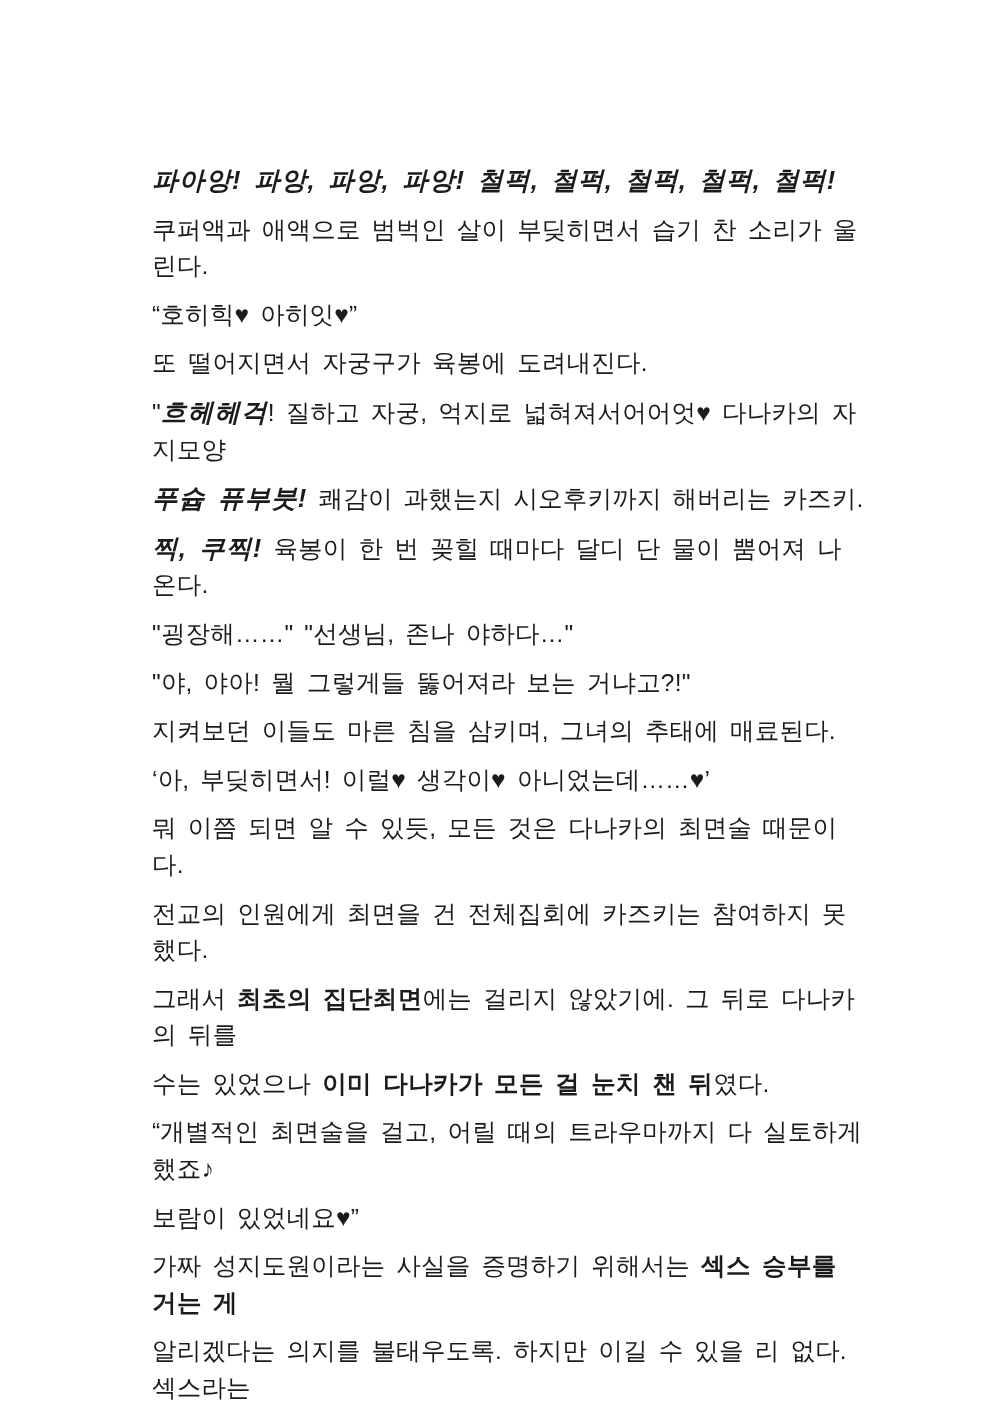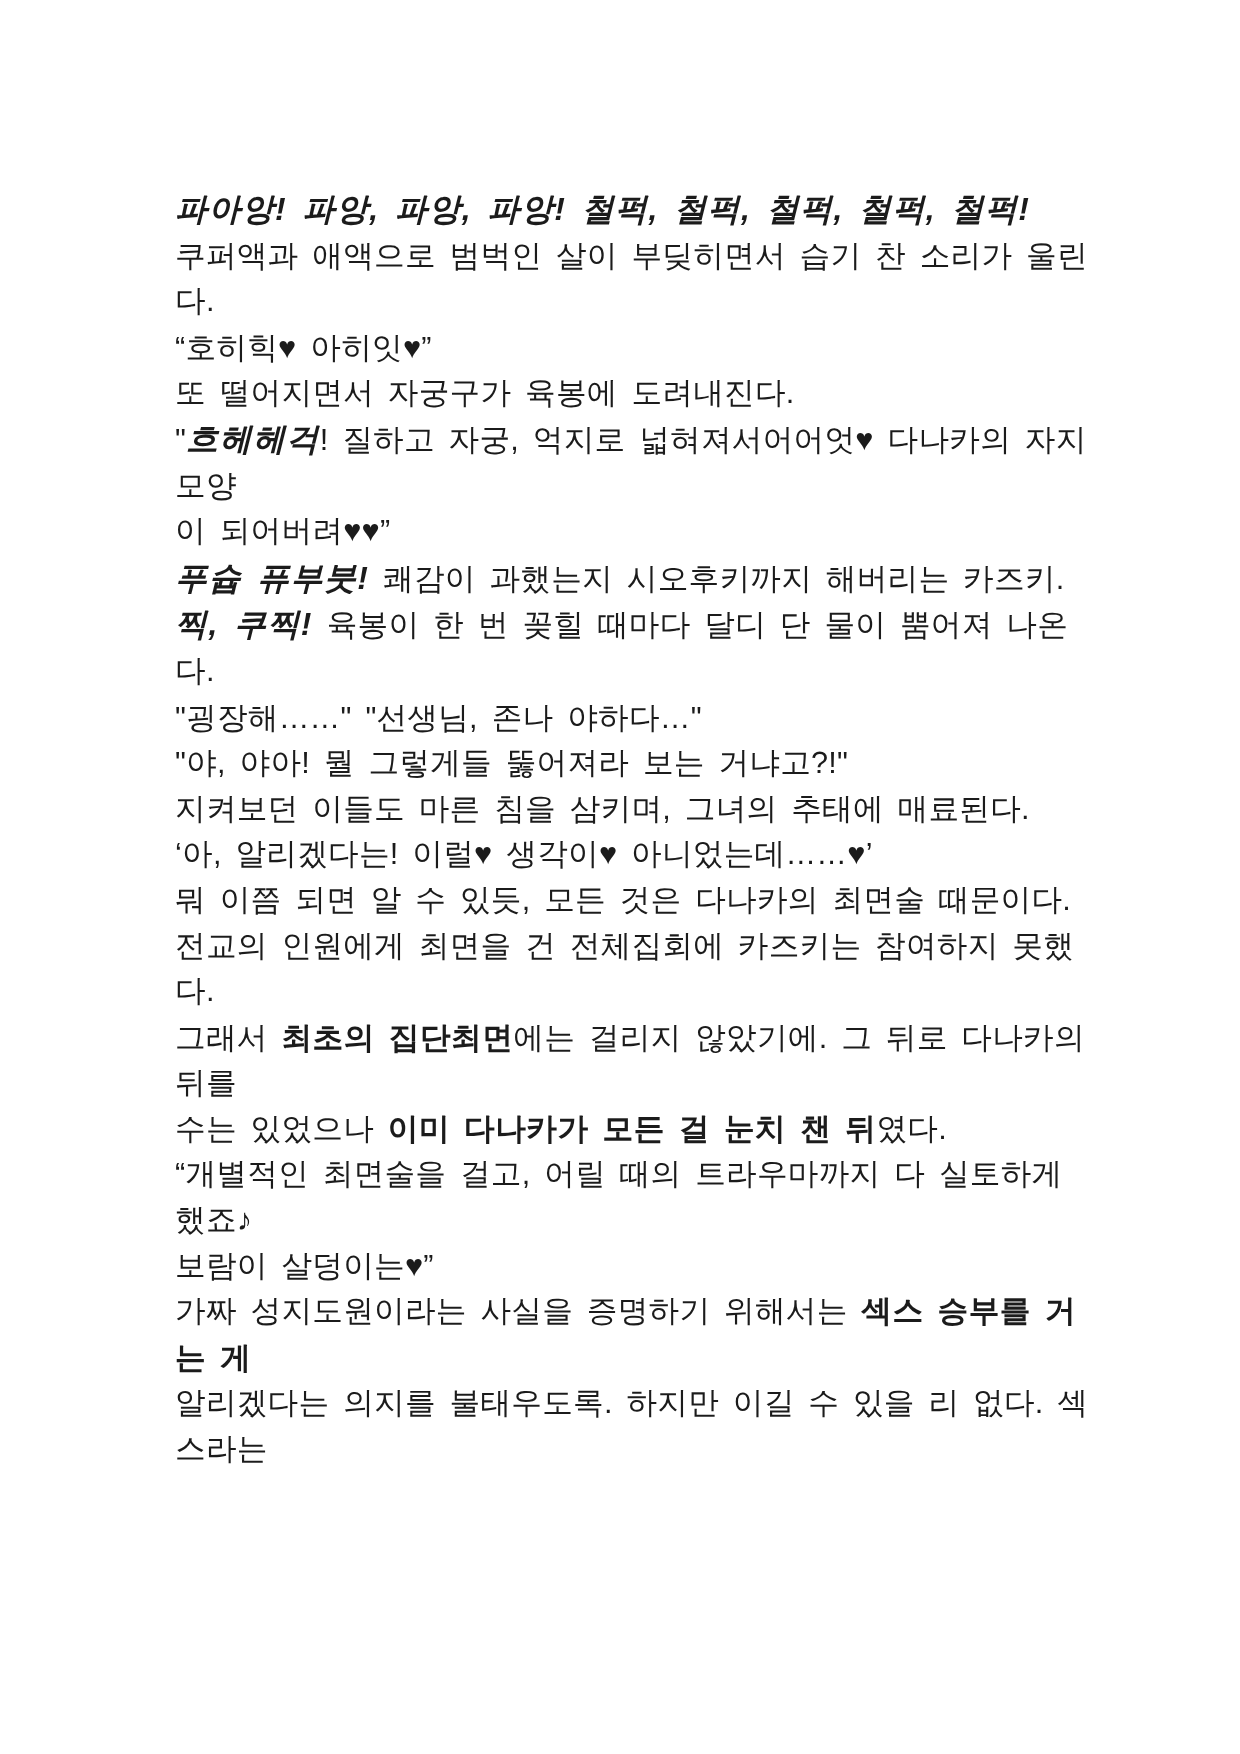--- a/index.html
+++ b/index.html
@@ -18,21 +18,21 @@
     box-sizing: border-box;
     width: 992px;
     height: 1403px;
     padding: 150px 120px 0 140px;
     background: #ffffff;
   }
   .content {
     width: 736px;
   }
   p.line {
-    margin: 0;
+    margin: 12px;
     padding: 0;
     font-size: 24.5px;
     line-height: 36.6px;
     word-spacing: 4px;
     letter-spacing: 0.2px;
     white-space: normal;
   }
   .seg.normal {
     font-weight: 400;
   }
@@ -50,29 +50,28 @@
 </head>
 <body>
 
 <div class="page">
   <div class="content">
       <p class="line"><span class="seg sfx">파아앙! 파앙, 파앙, 파앙! 철퍽, 철퍽, 철퍽, 철퍽, 철퍽!</span></p>
       <p class="line"><span class="seg normal">쿠퍼액과 애액으로 범벅인 살이 부딪히면서 습기 찬 소리가 울린다.</span></p>
       <p class="line"><span class="seg normal">“호히힉♥ 아히잇♥”</span></p>
       <p class="line"><span class="seg normal">또 떨어지면서 자궁구가 육봉에 도려내진다.</span></p>
       <p class="line"><span class="seg normal">"</span><span class="seg sfx">흐헤헤걱</span><span class="seg normal">! 질하고 자궁, 억지로 넓혀져서어어엇♥ 다나카의 자지모양</span></p>
-      <p class="line"><span class="seg normal">이 되어버려♥♥”</span></p>
       <p class="line"><span class="seg sfx">푸슙 퓨부붓!</span><span class="seg normal"> 쾌감이 과했는지 시오후키까지 해버리는 카즈키.</span></p>
       <p class="line"><span class="seg sfx">찍, 쿠찍!</span><span class="seg normal"> 육봉이 한 번 꽂힐 때마다 달디 단 물이 뿜어져 나온다.</span></p>
       <p class="line"><span class="seg normal">"굉장해……" "선생님, 존나 야하다…"</span></p>
       <p class="line"><span class="seg normal">"야, 야아! 뭘 그렇게들 뚫어져라 보는 거냐고?!"</span></p>
       <p class="line"><span class="seg normal">지켜보던 이들도 마른 침을 삼키며, 그녀의 추태에 매료된다.</span></p>
-      <p class="line"><span class="seg normal">‘아, 알리겠다는! 이럴♥ 생각이♥ 아니었는데……♥’</span></p>
+      <p class="line"><span class="seg normal">‘아, 부딪히면서! 이럴♥ 생각이♥ 아니었는데……♥’</span></p>
       <p class="line"><span class="seg normal">뭐 이쯤 되면 알 수 있듯, 모든 것은 다나카의 최면술 때문이다.</span></p>
       <p class="line"><span class="seg normal">전교의 인원에게 최면을 건 전체집회에 카즈키는 참여하지 못했다.</span></p>
       <p class="line"><span class="seg normal">그래서 </span><span class="seg bold">최초의 집단최면</span><span class="seg normal">에는 걸리지 않았기에. 그 뒤로 다나카의 뒤를</span></p>
       <p class="line"><span class="seg normal">수는 있었으나 </span><span class="seg bold">이미 다나카가 모든 걸 눈치 챈 뒤</span><span class="seg normal">였다.</span></p>
       <p class="line"><span class="seg normal">“개별적인 최면술을 걸고, 어릴 때의 트라우마까지 다 실토하게 했죠♪</span></p>
-      <p class="line"><span class="seg normal">보람이 살덩이는♥”</span></p>
+      <p class="line"><span class="seg normal">보람이 있었네요♥”</span></p>
       <p class="line"><span class="seg normal">가짜 성지도원이라는 사실을 증명하기 위해서는 </span><span class="seg bold">섹스 승부를 거는 게</span></p>
       <p class="line"><span class="seg normal">알리겠다는 의지를 불태우도록. 하지만 이길 수 있을 리 없다. 섹스라는</span></p>
     </div>
 </div>
 
 </body></html>

